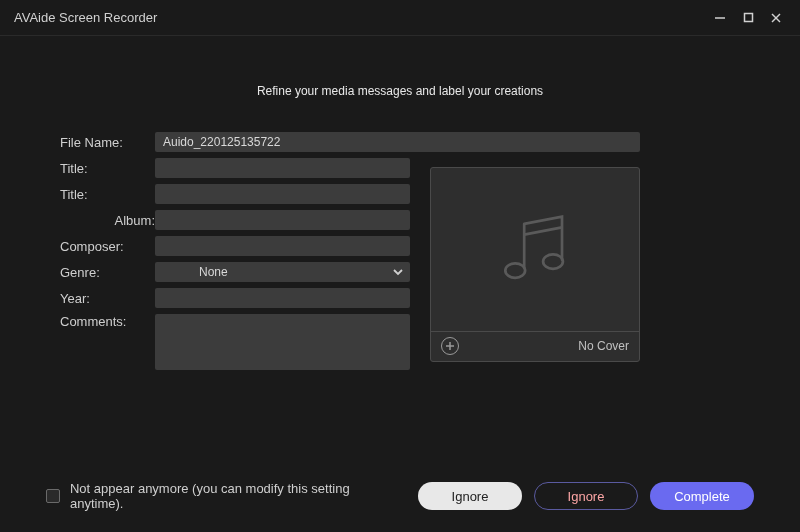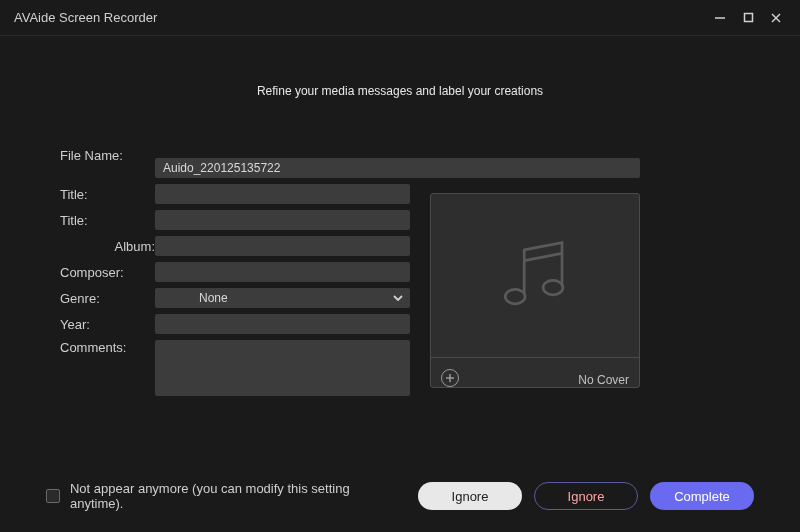--- a/index.html
+++ b/index.html
@@ -90,21 +90,21 @@
   .cover-art {
     flex: 1;
     display: flex;
     align-items: center;
     justify-content: center;
   }
   .cover-footer {
     height: 30px;
     border-top: 1px solid #4a4a4a;
     display: flex;
-    align-items: flex-end;
+    align-items: center;
     padding: 0 10px;
     font-size: 12px;
     color: #c0c0c0;
   }
   .cover-footer .add-btn {
     width: 18px; height: 18px;
     border: 1.5px solid #9a9a9a;
     border-radius: 50%;
     display: flex; align-items: center; justify-content: center;
     color: #9a9a9a;
@@ -170,21 +170,21 @@
       </svg>
   </div>
 </div>
 
 <div class="content">
   <div class="heading">Refine your media messages and label your creations</div>
 
   <div class="form-area">
 
     <div class="label" style="grid-column:1;grid-row:1;">File Name:</div>
-    <input class="text-input" style="grid-area: 1 / 2 / auto / span 3; margin-top: 26px;" value="Auido_220125135722">
+    <input class="text-input" style="grid-area: 1 / 2 / auto / span 3;" value="Auido_220125135722">
 
     <div class="label" style="grid-column:1;grid-row:2;">Title:</div>
     <input class="text-input" style="grid-area: 2 / 2;" value="">
 
     <div class="label" style="grid-column:1;grid-row:3;">Title:</div>
     <input class="text-input" style="grid-area: 3 / 2;" value="">
 
     <div class="label" style="grid-column:1;grid-row:4;text-align:right;">Album:</div>
     <input class="text-input" style="grid-area: 4 / 2;" value="">
 

